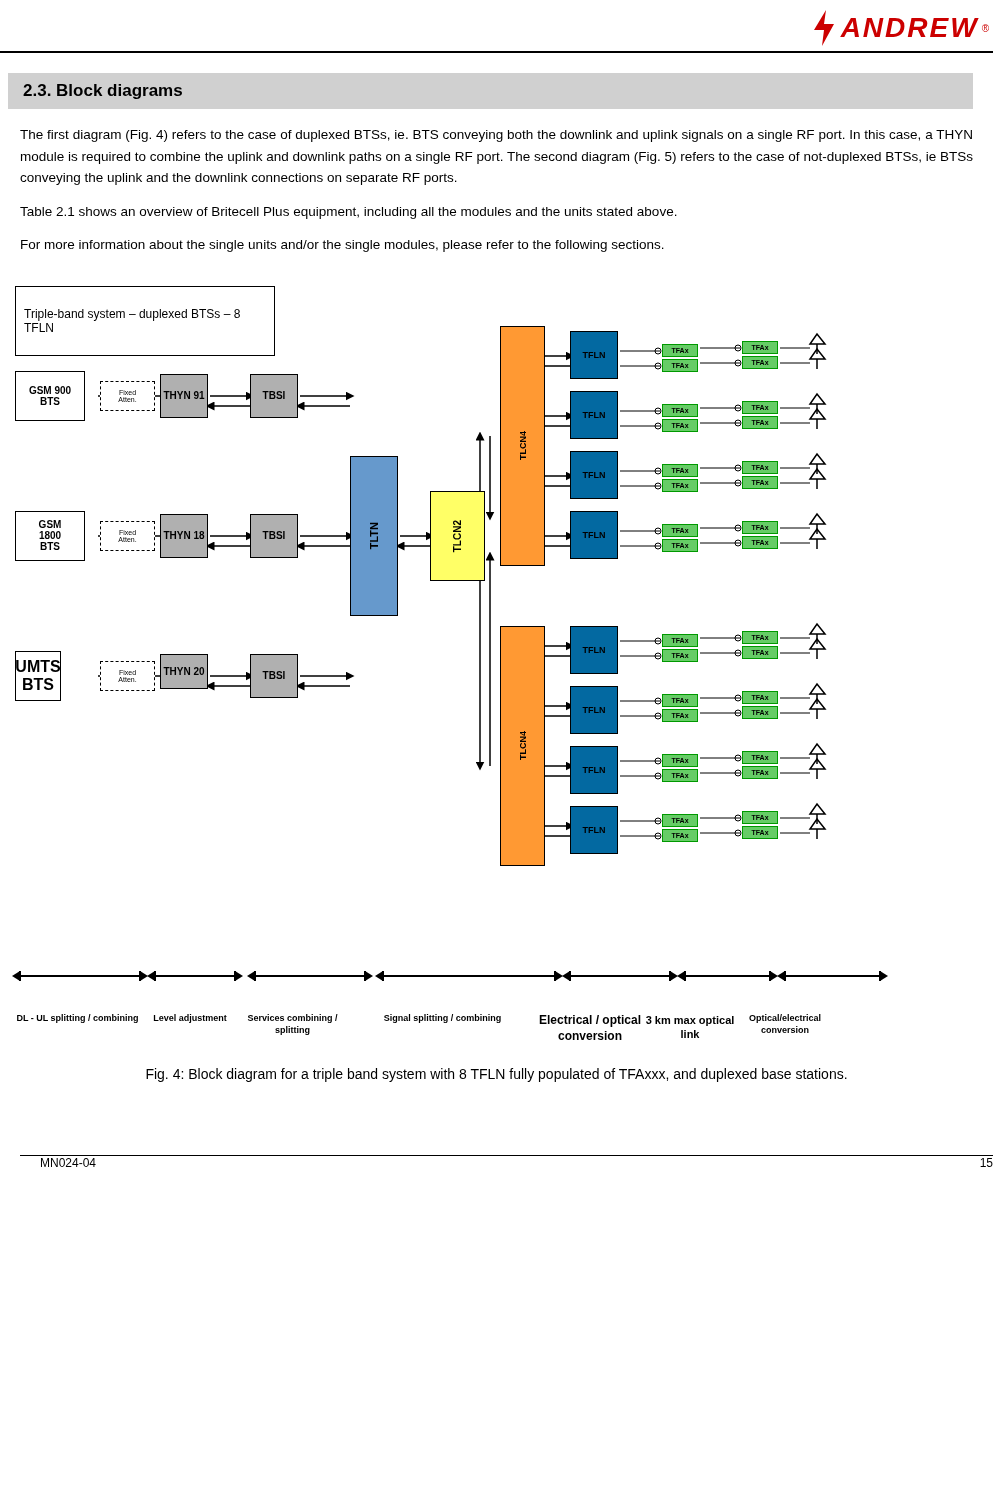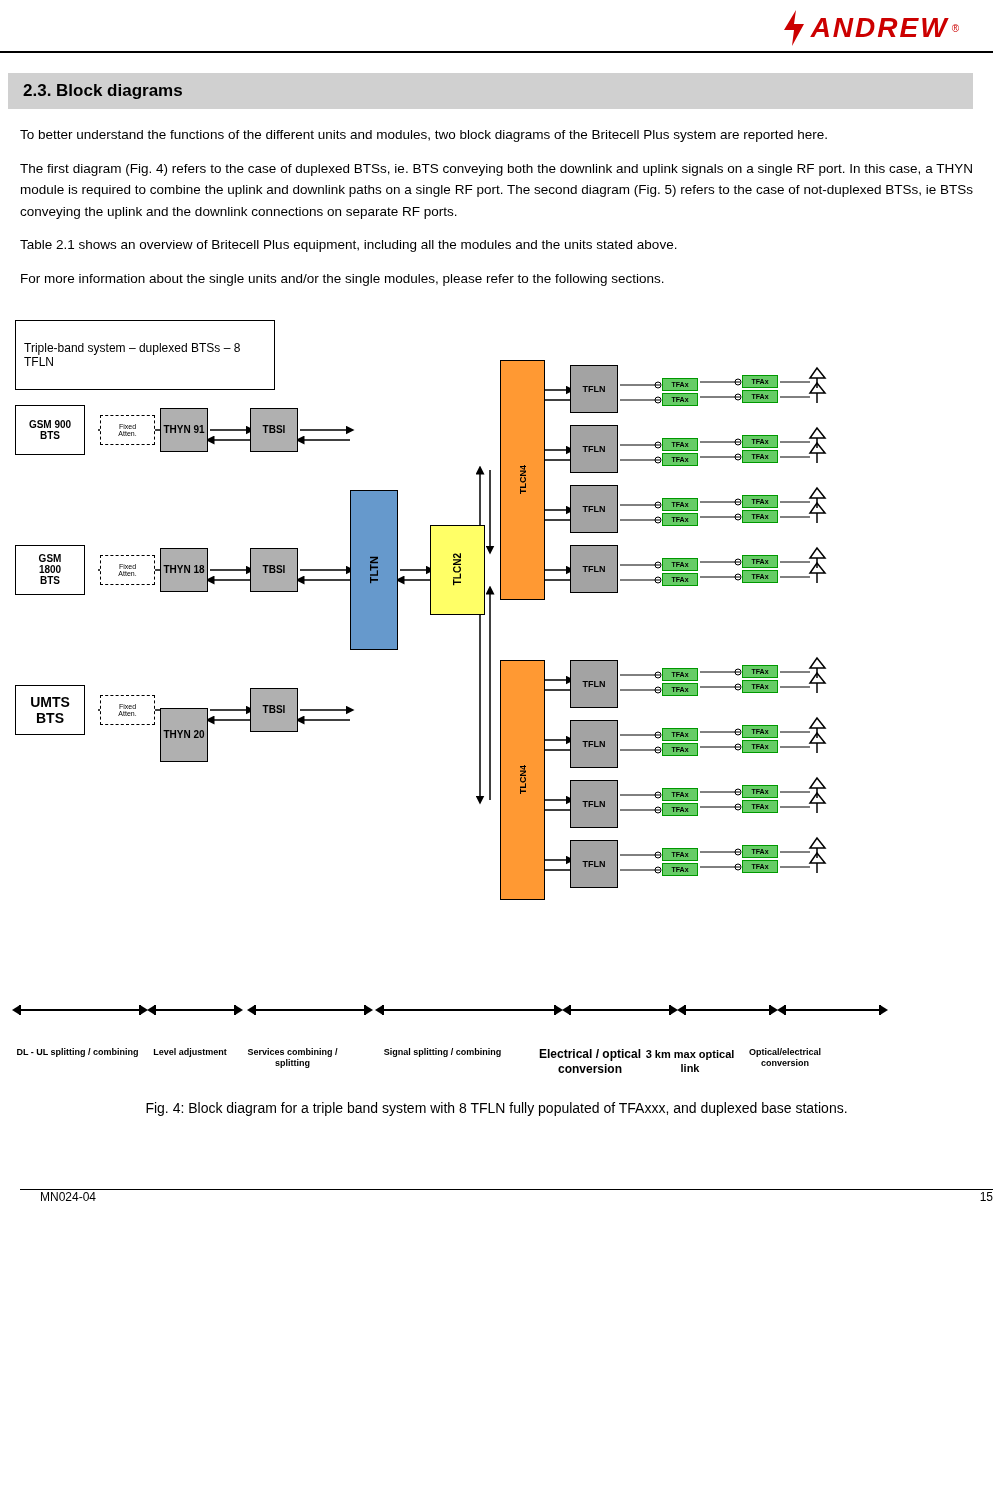--- a/index.html
+++ b/index.html
@@ -10,21 +10,21 @@
       min-height: 1509px;
       position: relative;
       font-size: 13px;
       color: #000;
     }
 
     
     .header {
       display: flex;
       justify-content: flex-end;
-      padding: 10px 34px 5px 20px;
+      padding: 10px 4px 5px 20px;
       border-bottom: 2px solid #000;
     }
 
     
     .section-title {
       background: #d0d0d0;
       padding: 8px 15px;
       margin: 20px 20px 15px 8px;
       font-size: 17px;
       font-weight: bold;
@@ -156,21 +156,21 @@
       text-align: center;
       display: flex;
       align-items: center;
       justify-content: center;
     }
 
     
     .tfln-box {
       position: absolute;
       border: 1.5px solid #000;
-      background: #a3a3a3;
+      background: #0369a1;
       font-size: 10px;
       font-weight: bold;
       text-align: center;
       display: flex;
       align-items: center;
       justify-content: center;
     }
 
     
     .tfax-label {
@@ -241,21 +241,20 @@
       <span style="font-size:28px; font-weight:900; color:#cc0000; font-style:italic; letter-spacing:2px;">ANDREW</span>
       <span style="font-size:10px; color:#cc0000; vertical-align:super;">®</span>
     </div>
   </div>
 
   <div class="content-area">
 
     <div class="section-title">2.3.  Block diagrams</div>
 
     <div class="body-text">
-      <p>To  better  understand  the  functions  of  the  different  units  and  modules,  two  block  diagrams  of  the Britecell Plus system are reported here.</p>
       <p>The first diagram (Fig. 4) refers to the case of duplexed BTSs, ie. BTS conveying both the downlink and  uplink  signals  on  a  single  RF  port.  In  this  case,  a  THYN  module  is  required  to  combine  the uplink and downlink paths on a single RF port. The second diagram (Fig. 5) refers to the case of not-duplexed BTSs, ie BTSs conveying the uplink and the downlink connections on separate RF ports.</p>
       <p>Table  2.1  shows  an  overview  of  Britecell  Plus  equipment,  including  all  the  modules  and  the  units stated above.</p>
       <p>For more information about the single units and/or the single modules, please refer to the following sections.</p>
     </div>
 
     <div class="diagram-area">
       <div class="diagram-container" style="position:relative; width:960px; height:680px;">
 
         <svg class="diagram-svg" viewBox="0 0 960 680" preserveAspectRatio="none">
 
@@ -464,21 +463,21 @@
         <div class="triple-band-box" style="top:10px; left:5px; width:260px;">Triple-band system – duplexed BTSs – 8 TFLN</div>
 
         <div class="bts-label" style="left:5px; top:95px; width:70px; height:50px; font-size:10px;">
           <span>GSM 900 BTS</span>
         </div>
 
         <div class="bts-label" style="left:5px; top:235px; width:70px; height:50px; font-size:10px;">
           <span>GSM 1800 BTS</span>
         </div>
 
-        <div class="bts-label" style="left:5px; top:375px; width:70px; height:50px; font-size:14px;">
+        <div class="bts-label" style="left:5px; top:375px; width:46px; height:50px; font-size:16px;">
           <span>UMTS BTS</span>
         </div>
 
         <div class="fixed-atten" style="left:90px; top:105px; width:55px; height:30px; font-size:7px;">
           <span>Fixed</span>
           <span>Atten.</span>
         </div>
         <div class="fixed-atten" style="left:90px; top:245px; width:55px; height:30px; font-size:7px;">
           <span>Fixed</span>
           <span>Atten.</span>
@@ -487,21 +486,21 @@
           <span>Fixed</span>
           <span>Atten.</span>
         </div>
 
         <div class="thyn-box" style="left:150px; top:98px; width:48px; height:44px; font-size:10px;">
           <span>THYN 91</span>
         </div>
         <div class="thyn-box" style="left:150px; top:238px; width:48px; height:44px; font-size:10px;">
           <span>THYN 18</span>
         </div>
-        <div class="thyn-box" style="left:150px; top:398px; width:48px; height:54px; font-size:10px;">
+        <div class="thyn-box" style="left:150px; top:378px; width:48px; height:35px; font-size:10px;">
           <span>THYN 20</span>
         </div>
 
         <div class="tbsi-box" style="left:240px; top:98px; width:48px; height:44px; font-size:10px;">
           <span>TBSI</span>
         </div>
         <div class="tbsi-box" style="left:240px; top:238px; width:48px; height:44px; font-size:10px;">
           <span>TBSI</span>
         </div>
         <div class="tbsi-box" style="left:240px; top:378px; width:48px; height:44px; font-size:10px;">

